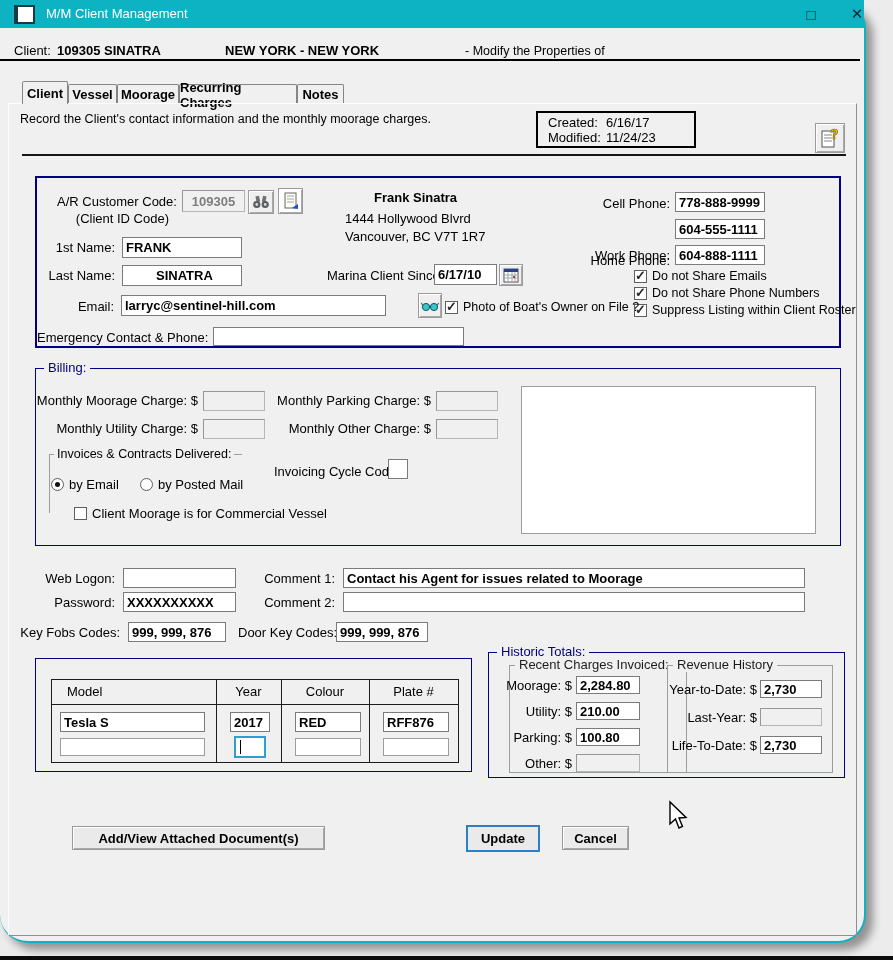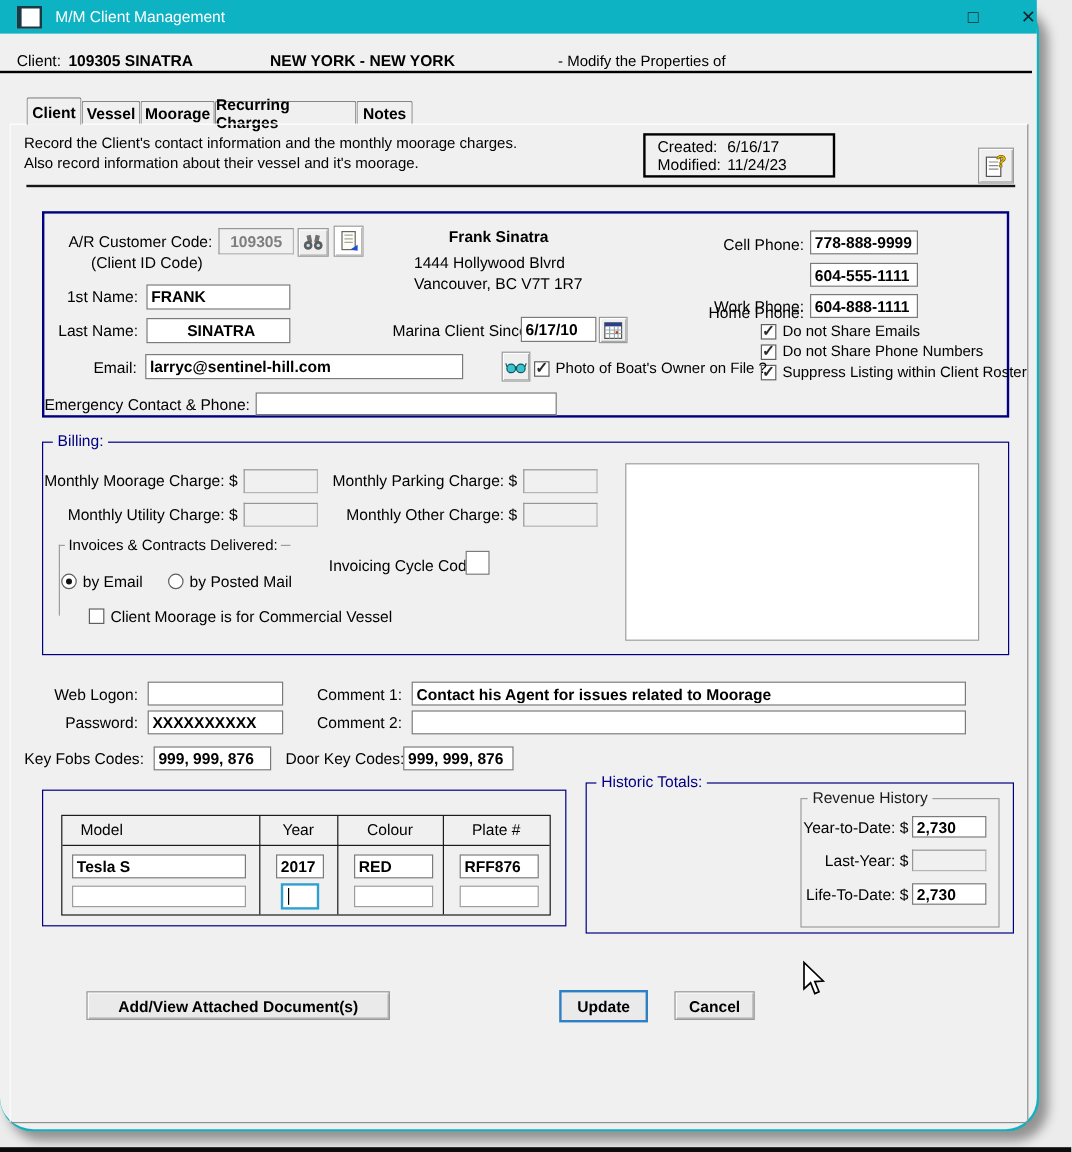--- a/index.html
+++ b/index.html
@@ -82,21 +82,20 @@
     <div class="tab" style="left:179px;top:84px;width:118px;height:20px;">
         <span>Recurring Charges</span>
       </div>
     <div class="tab" style="left:297px;top:84px;width:47px;height:20px;">
         <span>Notes</span>
       </div>
 
     <div class="panel"></div>
 
     <span class="lbl small" style="left:20px;top:112px;">Record the Client's contact information and the monthly moorage charges.</span>
-    <span class="lbl small" style="left:20px;top:129px;">Also record information about their vessel and it's moorage.</span>
 
     <div style="position:absolute;left:536px;top:111px;width:160px;height:37px;border:2px solid #000;box-sizing:border-box;">
       <span class="lbl" style="left:10px;top:2px;">Created:</span>
       <span class="lbl" style="left:68px;top:2px;">6/16/17</span>
       <span class="lbl" style="left:10px;top:17px;">Modified:</span>
       <span class="lbl" style="left:68px;top:17px;">11/24/23</span>
     </div>
 
     <div class="ibtn" style="left:815px;top:123px;width:30px;height:30px;">
       <svg width="20" height="22" viewBox="0 0 20 22">
@@ -252,20 +251,31 @@
           <span class="caret"></span>
         </div>
         <input class="in" style="left: 243px; top: 58px; width: 66px; height: 18px; border-color: rgb(157, 157, 157);" value="">
         <input class="in" style="left: 331px; top: 58px; width: 66px; height: 18px; border-color: rgb(157, 157, 157);" value="">
       </div>
     </div>
 
     <div class="gb" style="left:488px;top:652px;width:357px;height:126px;">
       <span class="legend">Historic Totals:</span>
 
+      <div class="frame" style="left:20px;top:12px;width:178px;height:108px;">
+        <span class="legend">Recent Charges Invoiced:</span>
+        <span class="lblr" style="left:-6px;top:12px;width:68px;">Moorage:  $</span>
+        <input class="in" style="left: 66px; top: 10px; width: 64px; height: 18px;" value="2,284.80">
+        <span class="lblr" style="left:-6px;top:38px;width:68px;">Utility:  $</span>
+        <input class="in" style="left: 66px; top: 36px; width: 64px; height: 18px;" value="210.00">
+        <span class="lblr" style="left:-6px;top:64px;width:68px;">Parking:  $</span>
+        <input class="in" style="left: 66px; top: 62px; width: 64px; height: 18px;" value="100.80">
+        <span class="lblr" style="left:-6px;top:90px;width:68px;">Other:  $</span>
+        <input class="in dis" style="left: 66px; top: 88px; width: 64px; height: 18px;" value="">
+      </div>
 
       <div class="frame" style="left:178px;top:12px;width:166px;height:108px;">
         <span class="legend">Revenue History</span>
         <span class="lblr" style="left:0px;top:16px;width:89px;">Year-to-Date:  $</span>
         <input class="in" style="left: 92px; top: 14px; width: 62px; height: 18px;" value="2,730">
         <span class="lblr" style="left:0px;top:44px;width:89px;">Last-Year:  $</span>
         <input class="in dis" style="left: 92px; top: 42px; width: 62px; height: 18px;" value="">
         <span class="lblr" style="left:0px;top:72px;width:89px;">Life-To-Date:  $</span>
         <input class="in" style="left: 92px; top: 70px; width: 62px; height: 18px;" value="2,730">
       </div>

